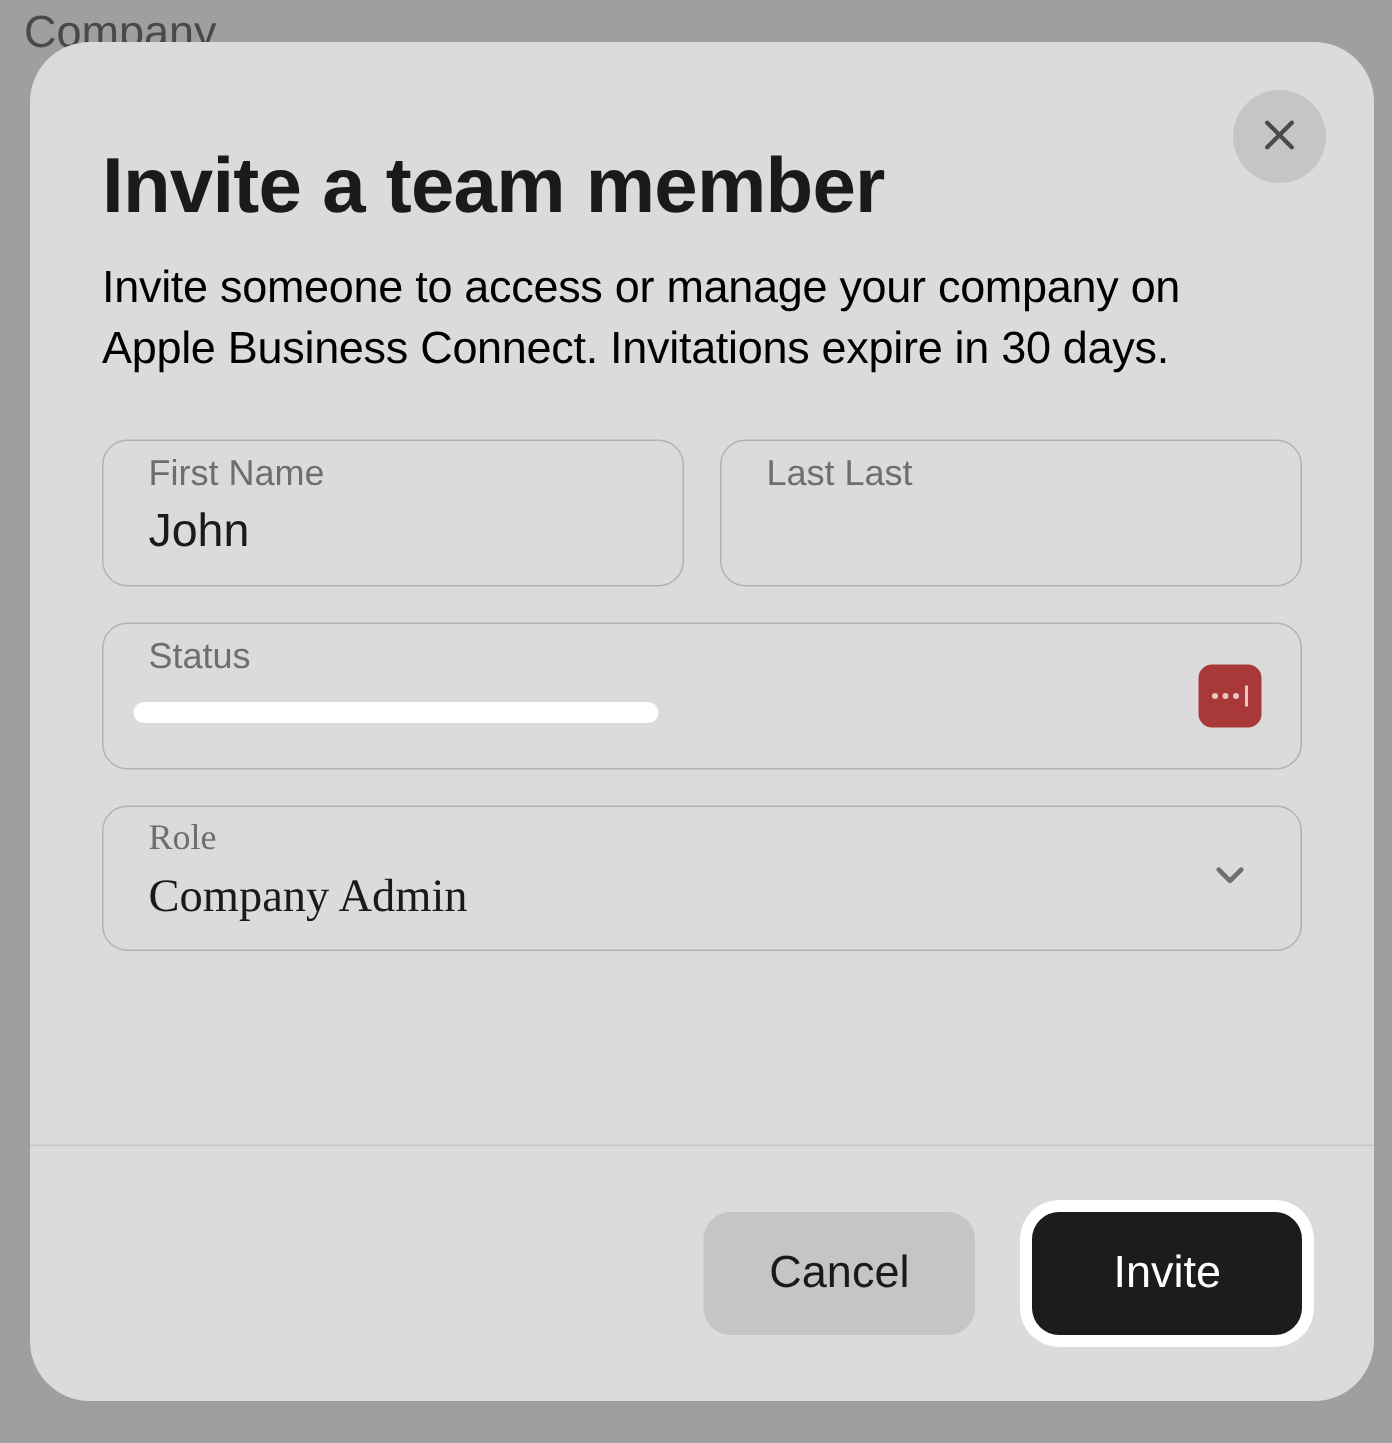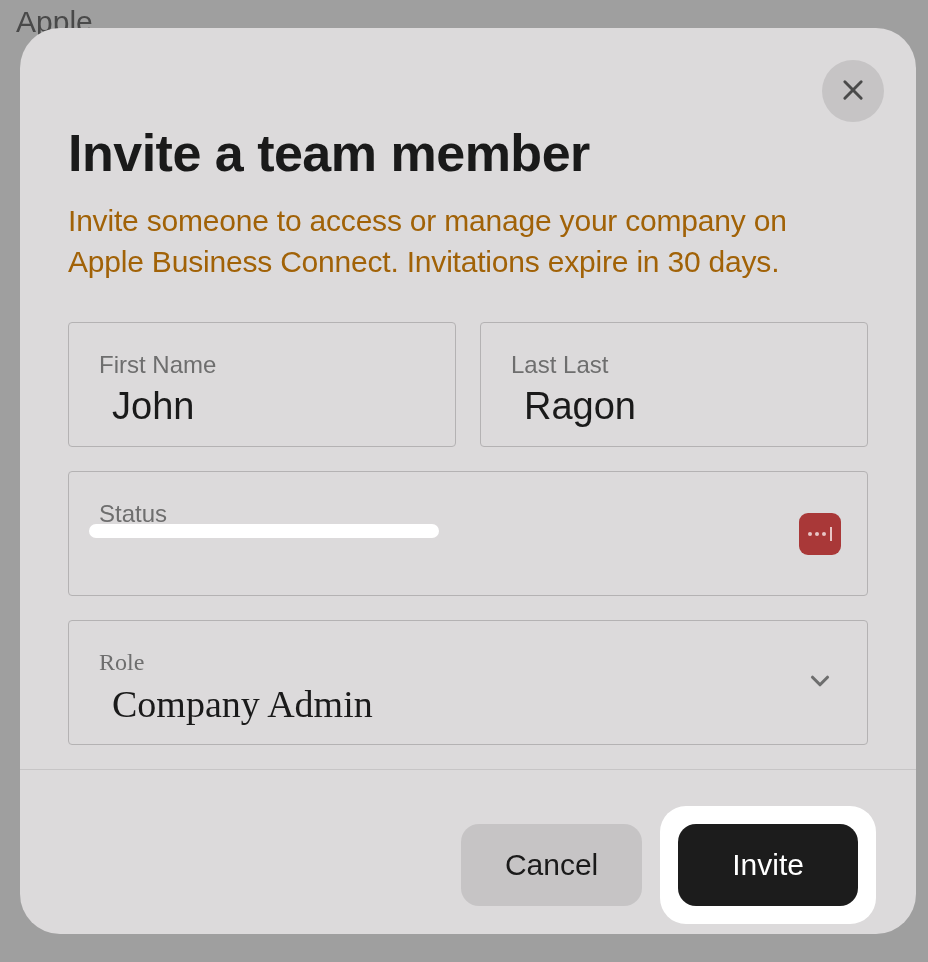--- a/index.html
+++ b/index.html
@@ -50,21 +50,21 @@
       right: 12px;
       bottom: 28px;
       background: #dcdadb;
       border-radius: 40px;
       padding: 0;
       display: flex;
       flex-direction: column;
     }
     
     .modal-header {
-      padding: 95px 48px 40px 48px;
+      padding: 66px 48px 40px 48px;
       position: relative;
     }
     
     .close-btn {
       position: absolute;
       top: 32px;
       right: 32px;
       width: 62px;
       height: 62px;
       border-radius: 50%;
@@ -86,65 +86,64 @@
       font-size: 52px;
       font-weight: 700;
       color: #1a1a1a;
       margin-bottom: 18px;
       letter-spacing: -0.5px;
     }
     
     .modal-subtitle {
       font-size: 30px;
       font-weight: 400;
-      color: #a16207;
+      color: #000000;
       line-height: 1.35;
       letter-spacing: -0.2px;
     }
     
     .modal-body {
       padding: 0 48px;
       flex: 1;
     }
     
     .form-row {
       display: flex;
       gap: 24px;
       margin-bottom: 24px;
     }
     
     .form-field {
       flex: 1;
       background: #dcdadb;
       border: 1.5px solid #b4b2b3;
-      border-radius: 4px;
-      padding: 28px 30px 18px 30px;
+      border-radius: 17px;
+      padding: 8px 30px 18px 30px;
       position: relative;
     }
     
     .form-field-full {
       width: 100%;
     }
     
     .field-label {
       font-size: 24px;
       color: #6e6e6e;
       margin-bottom: 6px;
       display: block;
     }
     
     .field-value {
-      font-size: 38px;
+      font-size: 31px;
       color: #1a1a1a;
       font-weight: 400;
       border: none;
       background: transparent;
       width: 100%;
       outline: none;
-      margin-left: 13px;
     }
     
     .email-field {
       position: relative;
     }
     
     .email-redact {
       position: absolute;
       left: 20px;
       top: 52px;
@@ -205,58 +204,58 @@
     .chevron svg {
       width: 30px;
       height: 30px;
     }
     
     .modal-footer {
       border-top: 1.5px solid #c7c5c6;
       padding: 36px 40px 36px 48px;
       display: flex;
       justify-content: flex-end;
-      gap: 18px;
+      gap: 30px;
       align-items: center;
     }
     
     .btn-cancel {
       background: #c6c4c5;
       border: none;
       border-radius: 18px;
       padding: 24px 44px;
       font-size: 30px;
       color: #1a1a1a;
       cursor: pointer;
       font-family: inherit;
     }
     
     .invite-highlight {
       background: #ffffff;
       border-radius: 26px;
-      padding: 18px;
+      padding: 8px;
       display: inline-block;
     }
     
     .btn-invite {
       background: #1c1c1c;
       border: none;
       border-radius: 18px;
       padding: 24px 54px;
       font-size: 30px;
       color: #ffffff;
       cursor: pointer;
       font-family: inherit;
     }
   </style>
 </head>
 <body>
 
 <div class="backdrop">
-  <div class="backdrop-status">Apple</div>
+  <div class="backdrop-status">Company</div>
 </div>
 
 <div class="overlay"></div>
 
 <div class="modal">
 
   <button class="close-btn">
     <span>
       <svg viewBox="0 0 24 24" fill="none" stroke="currentColor" stroke-width="2.5" stroke-linecap="round">
         <line x1="5" y1="5" x2="19" y2="19"></line>
@@ -272,21 +271,20 @@
 
   <div class="modal-body">
 
     <div class="form-row">
       <div class="form-field">
         <span class="field-label">First Name</span>
         <input class="field-value" value="John" style="">
       </div>
       <div class="form-field">
         <span class="field-label">Last Last</span>
-        <input class="field-value" value="Ragon" style="">
       </div>
     </div>
 
     <div class="form-row">
       <div class="form-field form-field-full email-field">
         <span class="field-label">Status</span>
         <input class="field-value" value="" style="">
         <div class="email-redact"></div>
         <div class="password-badge">
           <div class="password-badge-dots">

